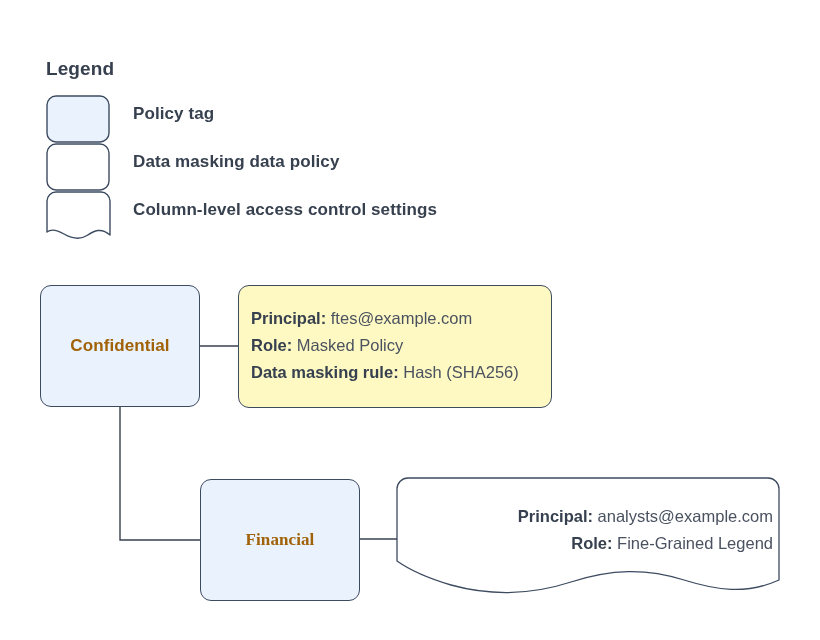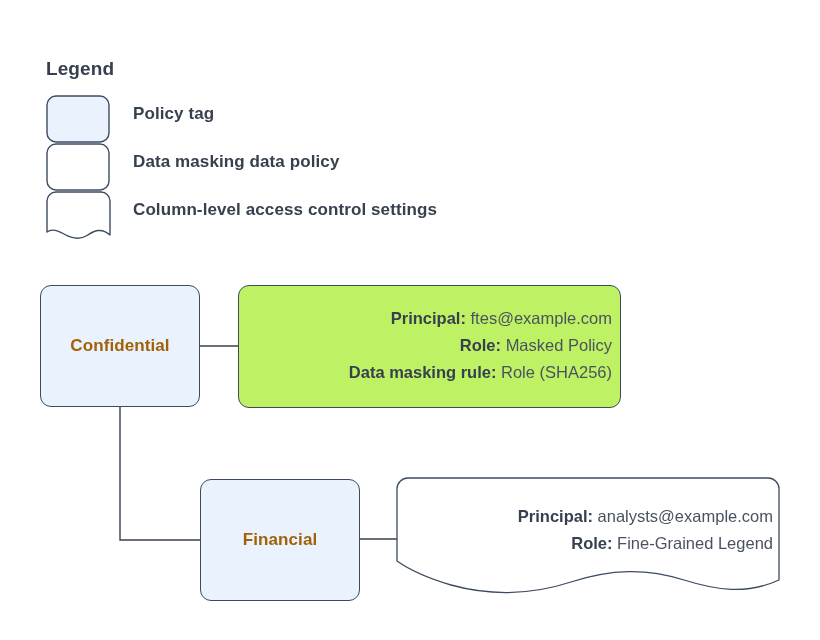--- a/index.html
+++ b/index.html
@@ -60,31 +60,30 @@
   .node-label {
     font-size: 17px;
     font-weight: bold;
     color: #a16207;
     letter-spacing: 0.1px;
   }
   #node-confidential {
     left: 40px; top: 285px; width: 160px; height: 122px;
   }
   #node-financial {
-    left: 200px; top: 479px; width: 160px; height: 122px;
+    left: 200px; top: 479px; width: 160px; height: 122px; font-family: Liberation Serif, serif;
   }
 
   
   #policy-card-confidential {
     box-sizing: border-box;
-    left: 238px; top: 285px; width: 383px; height: 123px;
+    left: 238px; top: 285px; width: 314px; height: 123px;
     border: 1.2px solid #3d4b60;
     border-radius: 11px;
-    background: #bef264;
-    text-align: right;
+    background: #fef9c3;
   }
   .card-text-block {
     position: absolute;
     left: 12px;
     top: 19px;
     right: 8px;
   }
   .card-line {
     font-size: 16.5px;
     line-height: 27px;
@@ -168,21 +167,21 @@
       <div class="card-line">
         <span class="k">Principal:</span>
         <span>ftes@example.com</span>
       </div>
       <div class="card-line">
         <span class="k">Role:</span>
         <span>Masked Policy</span>
       </div>
       <div class="card-line">
         <span class="k">Data masking rule:</span>
-        <span>Role (SHA256)</span>
+        <span>Hash (SHA256)</span>
       </div>
     </div>
   </div>
 
   <div class="abs node-box" id="node-financial">
     <span class="node-label">Financial</span>
   </div>
 
   <div class="abs" id="policy-card-financial">
     <svg class="wave-svg" viewBox="0 0 385 120" preserveAspectRatio="none">

